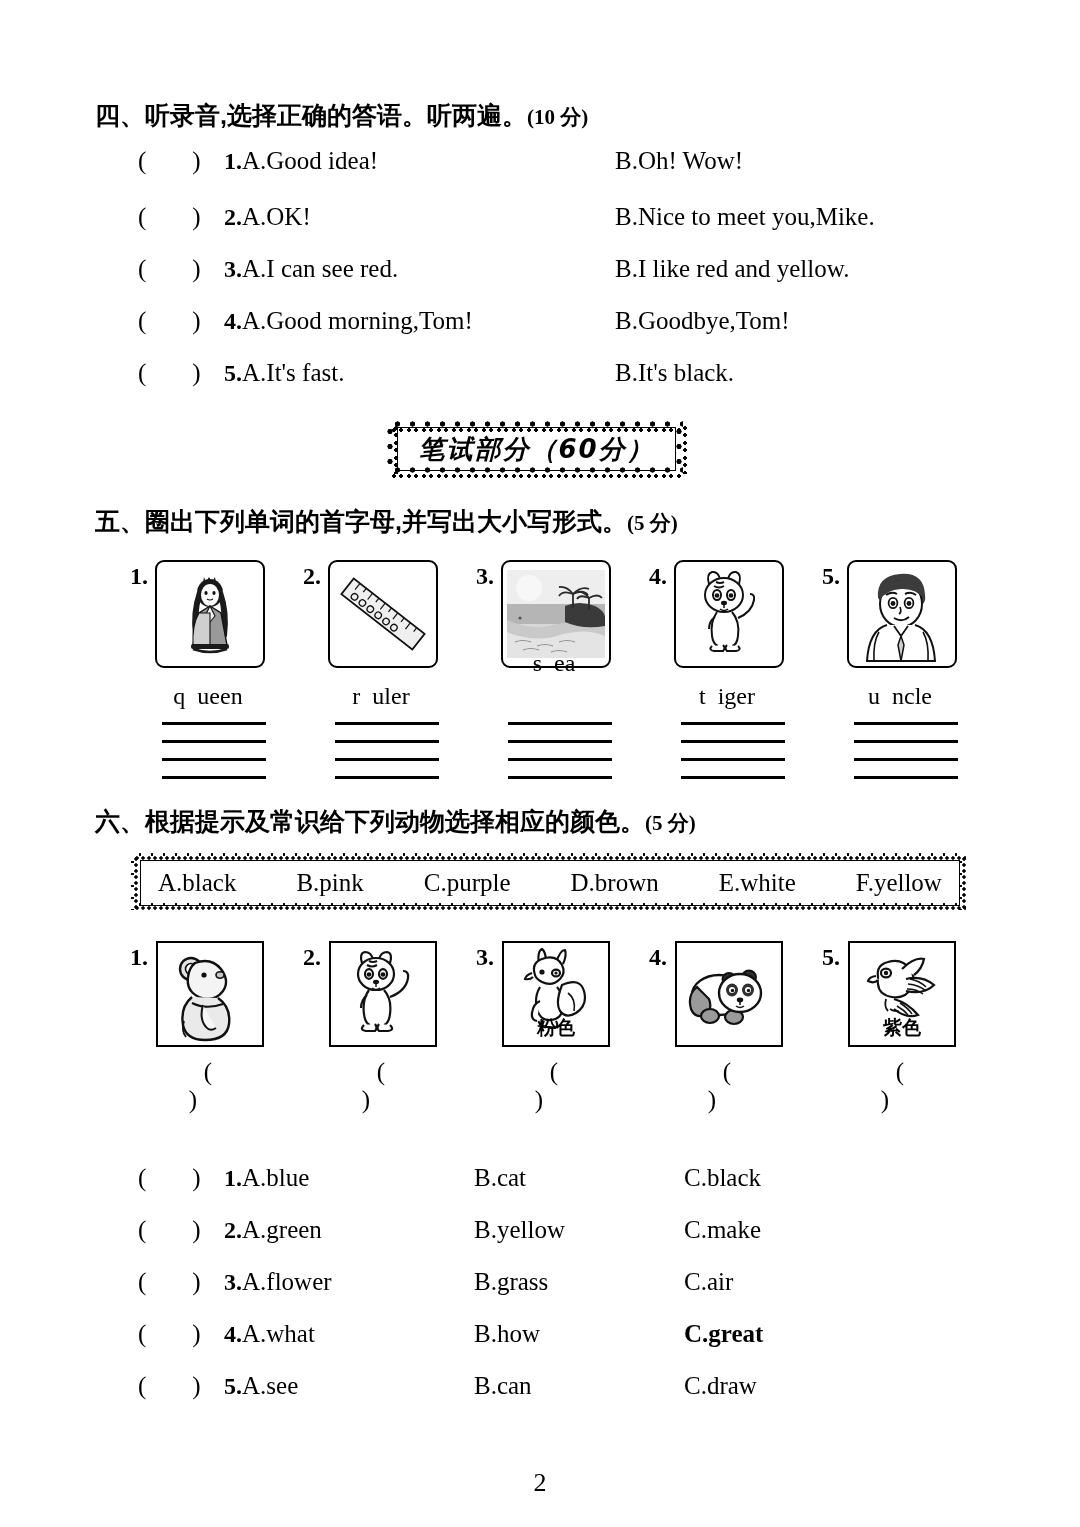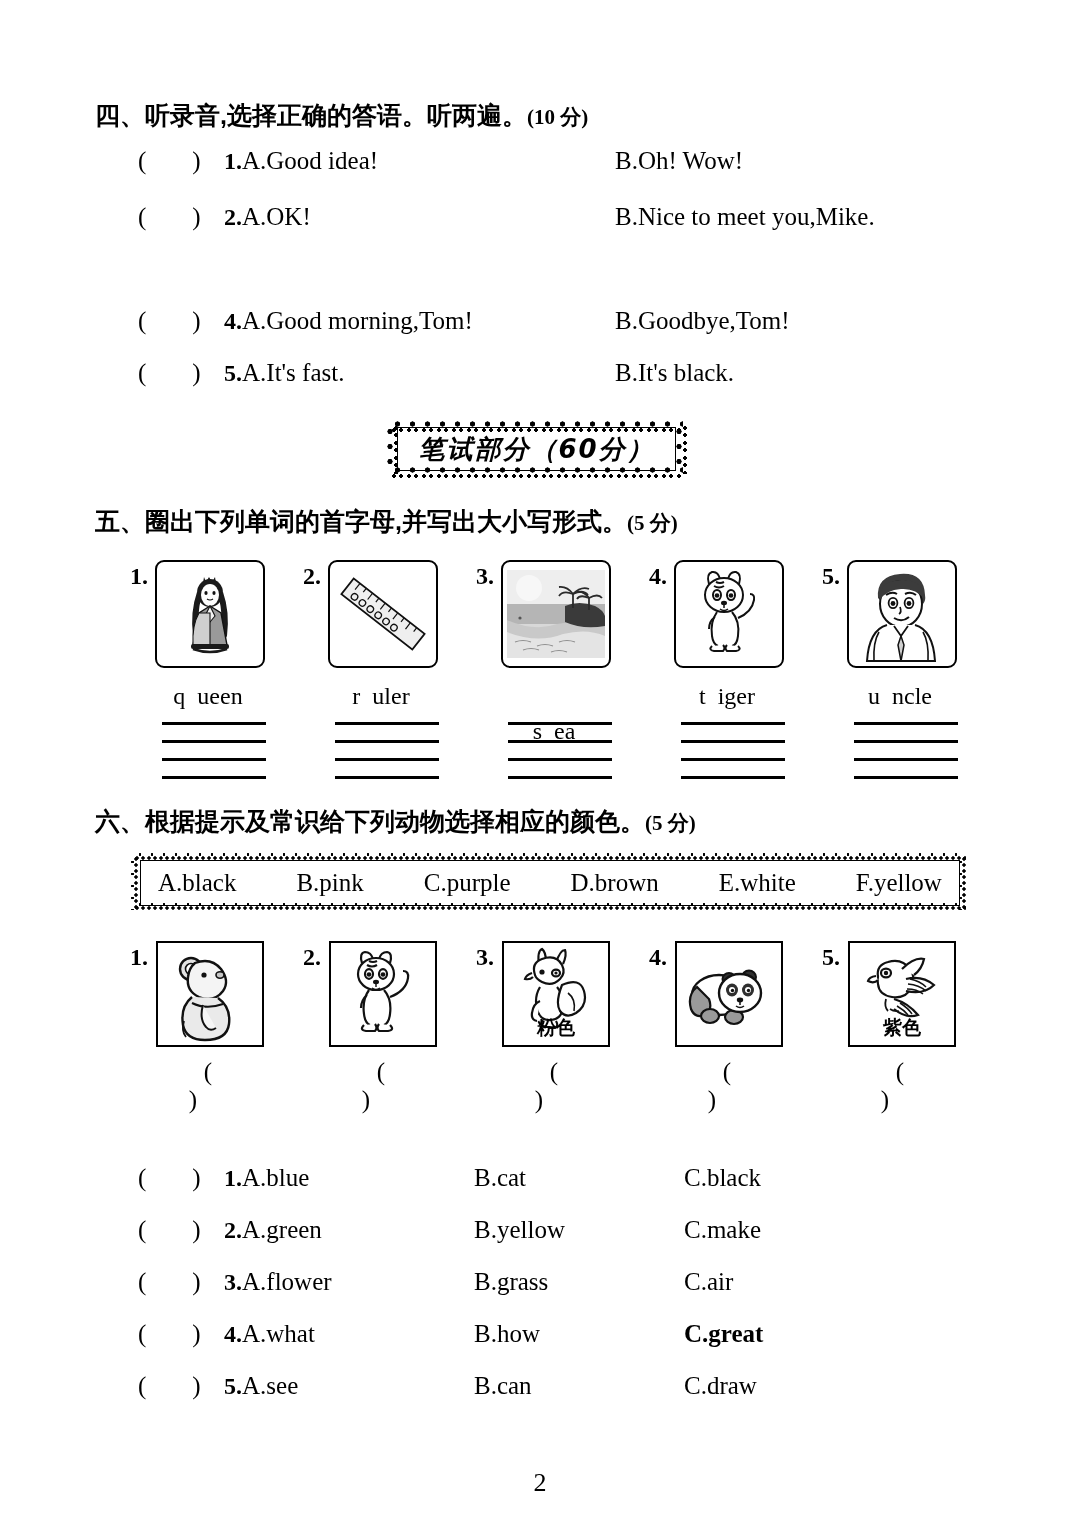--- a/index.html
+++ b/index.html
@@ -255,20 +255,24 @@
   <div class="qrow" style="left:138px; top:144px;">
     <span class="paren"><span class="lp">(</span>)</span><span class="qnum">1.</span><span class="opt">A.Good idea!</span>
     <span class="opt" style="position:absolute; left:477px;">B.Oh! Wow!</span>
   </div>
 
   <div class="qrow" style="left:138px; top:200px;">
     <span class="paren"><span class="lp">(</span>)</span><span class="qnum">2.</span><span class="opt">A.OK!</span>
     <span class="opt" style="position:absolute; left:477px;">B.Nice to meet you,Mike.</span>
   </div>
 
+  <div class="qrow" style="left:138px; top:252px;">
+    <span class="paren"><span class="lp">(</span>)</span><span class="qnum">3.</span><span class="opt">A.I can see red.</span>
+    <span class="opt" style="position:absolute; left:477px;">B.I like red and yellow.</span>
+  </div>
 
   <div class="qrow" style="left:138px; top:304px;">
     <span class="paren"><span class="lp">(</span>)</span><span class="qnum">4.</span><span class="opt">A.Good morning,Tom!</span>
     <span class="opt" style="position:absolute; left:477px;">B.Goodbye,Tom!</span>
   </div>
 
   <div class="qrow" style="left:138px; top:356px;">
     <span class="paren"><span class="lp">(</span>)</span><span class="qnum">5.</span><span class="opt">A.It's fast.</span>
     <span class="opt" style="position:absolute; left:477px;">B.It's black.</span>
   </div>
@@ -381,21 +385,21 @@
       <g stroke="#8f8f8f" stroke-width="1.1" fill="none">
         <path d="M12 80 q8-3 16 0"></path>
           <path d="M34 84 q8-3 16 0"></path>
           <path d="M56 80 q8-3 16 0"></path>
         <path d="M20 88 q8-3 16 0"></path>
           <path d="M48 90 q8-3 16 0"></path>
       </g>
       <circle cx="17" cy="56" r="1.6" fill="#555"></circle>
     </svg>
   </div>
-  <div class="word-label" style="left:484px; top:718px;">s  ea</div>
+  <div class="word-label" style="left:484px; top:650px;">s  ea</div>
   <div class="lines4" style="left:508px; top:722px;">
       <i></i>
       <i></i>
       <i></i>
       <i></i>
     </div>
 
   <div class="card-num" style="left:649px; top:563px;">4.</div>
   <div class="card" style="left:674px; top:560px;">
     <svg viewBox="0 0 106 104" width="106" height="104" fill="none" stroke="#111" stroke-width="2">

